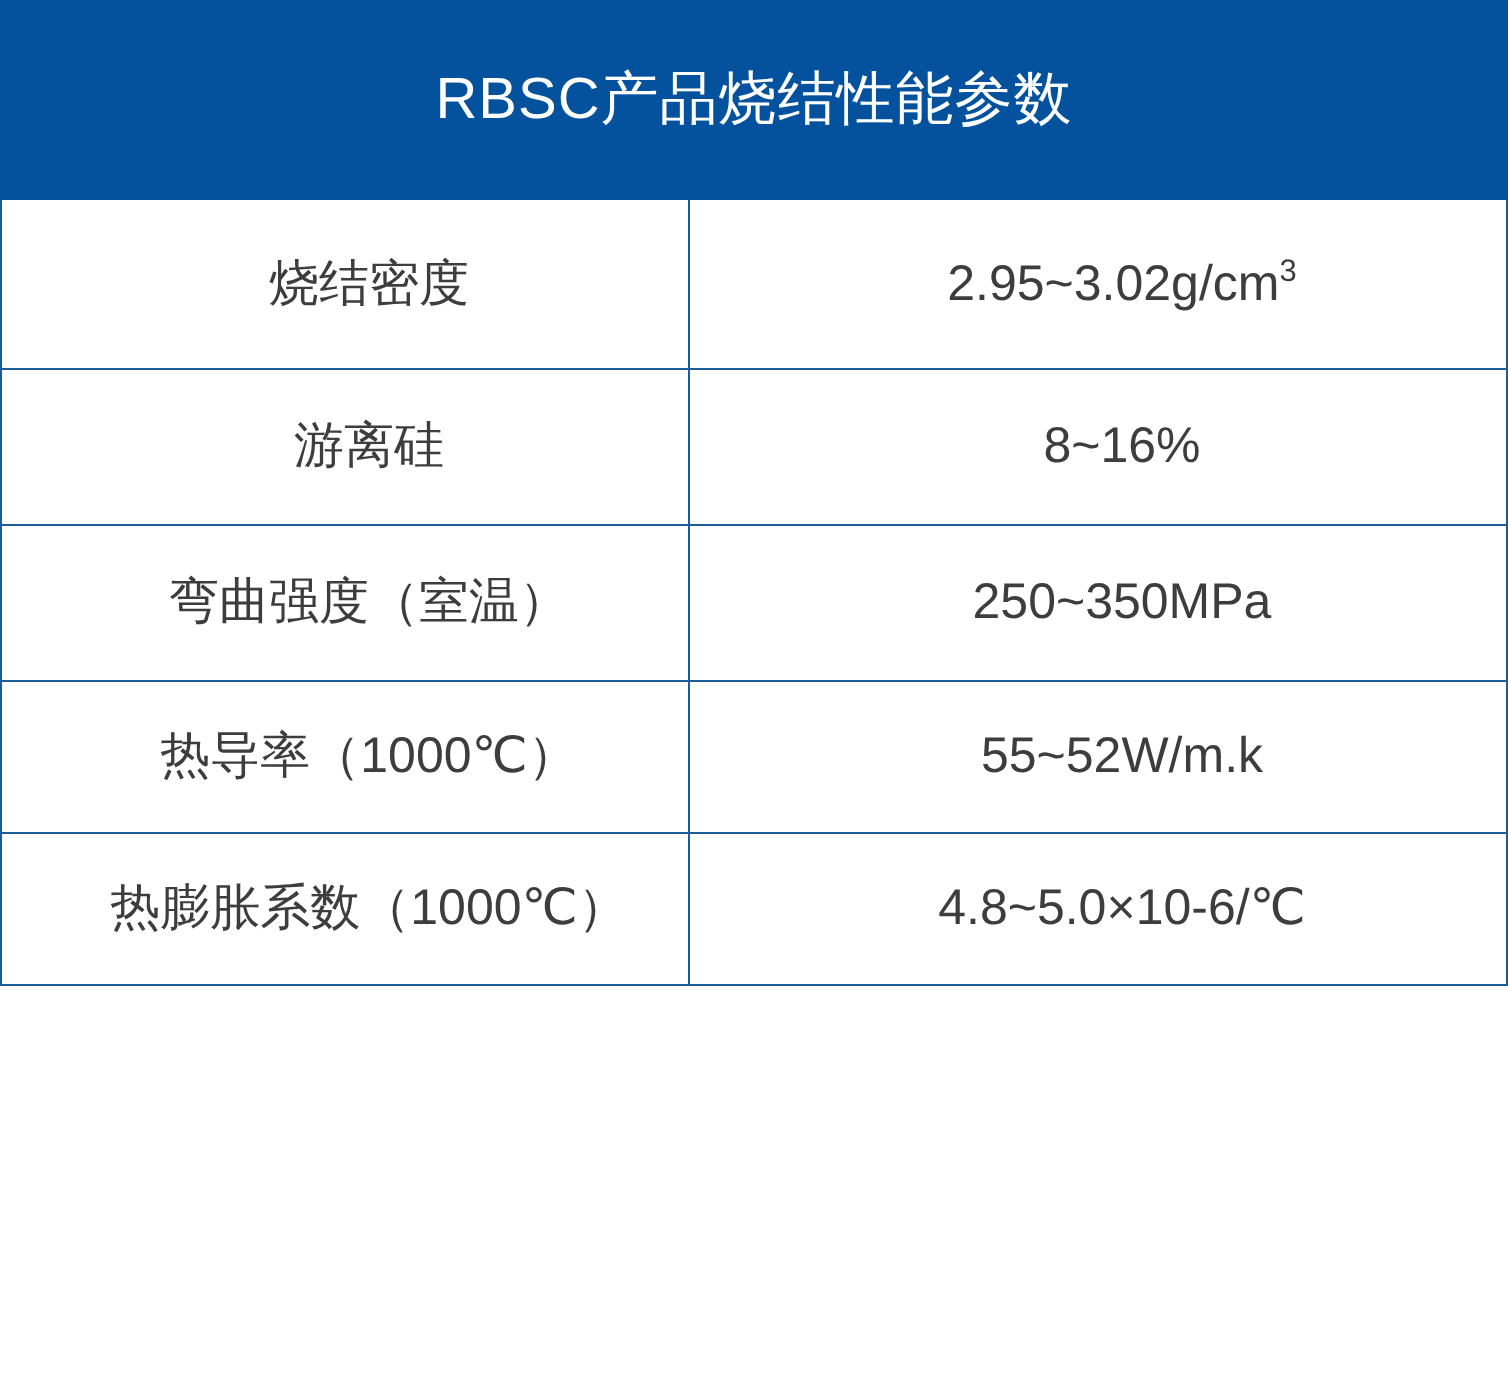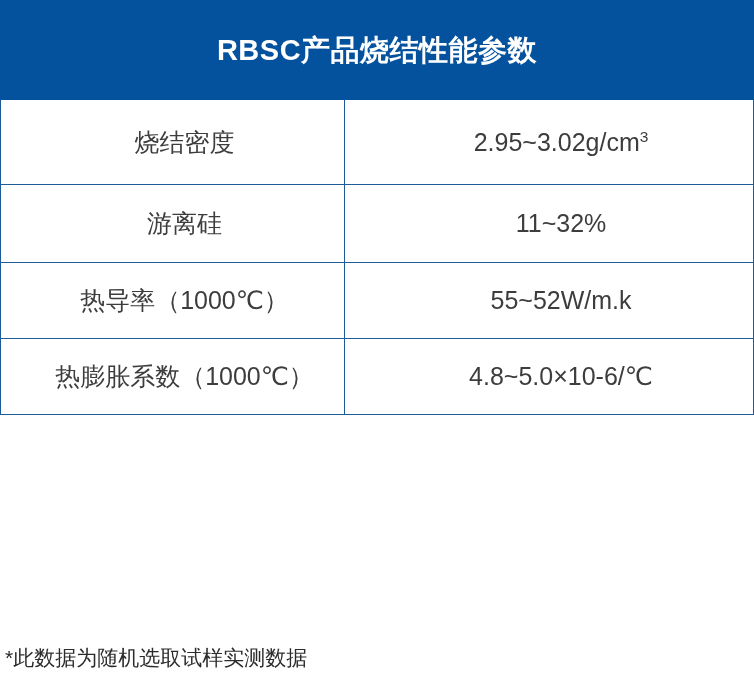--- a/index.html
+++ b/index.html
@@ -32,21 +32,21 @@
     display: flex;
     align-items: center;
     justify-content: center;
   }
   .title-text {
     color: #ffffff;
     font-size: 29px;
     letter-spacing: 0.5px;
     line-height: 1;
     white-space: nowrap;
-    font-weight: 700;
+    font-weight: 400;
   }
 
   
   .spec-table {
     position: absolute;
     left: 0;
     top: 100px;
     width: 753px;
     border-collapse: collapse;
     table-layout: fixed;
@@ -122,24 +122,32 @@
           <span class="cell-inner"><span>2.95~3.02g/cm</span><sup class="exp">3</sup></span>
         </td>
       </tr>
 
 
       <tr class="r2">
         <td>
           <span class="cell-inner">游离硅</span>
         </td>
         <td>
-          <span class="cell-inner">11~32%</span>
+          <span class="cell-inner">8~16%</span>
         </td>
       </tr>
 
+      <tr class="r3">
+        <td>
+          <span class="cell-inner">弯曲强度（室温）</span>
+        </td>
+        <td>
+          <span class="cell-inner">250~350MPa</span>
+        </td>
+      </tr>
 
 
       <tr class="r5">
         <td>
           <span class="cell-inner">热导率（1000℃）</span>
         </td>
         <td>
           <span class="cell-inner">55~52W/m.k</span>
         </td>
       </tr>
@@ -149,15 +157,14 @@
           <span class="cell-inner">热膨胀系数（1000℃）</span>
         </td>
         <td>
           <span class="cell-inner">4.8~5.0×10-6/℃</span>
         </td>
       </tr>
 
     </tbody>
   </table>
 
-  <div class="footnote">*此数据为随机选取试样实测数据</div>
 
 </div>
 
 </body></html>

